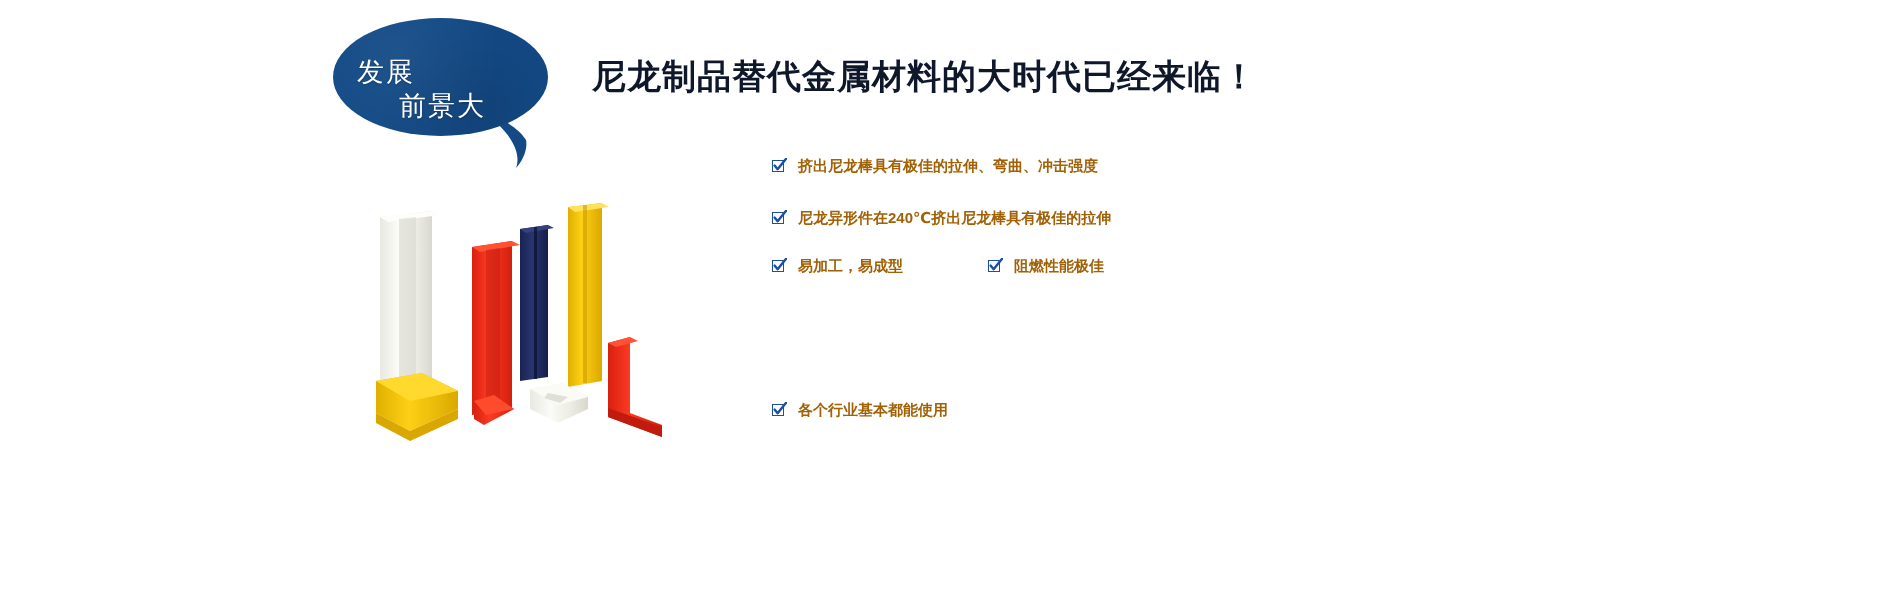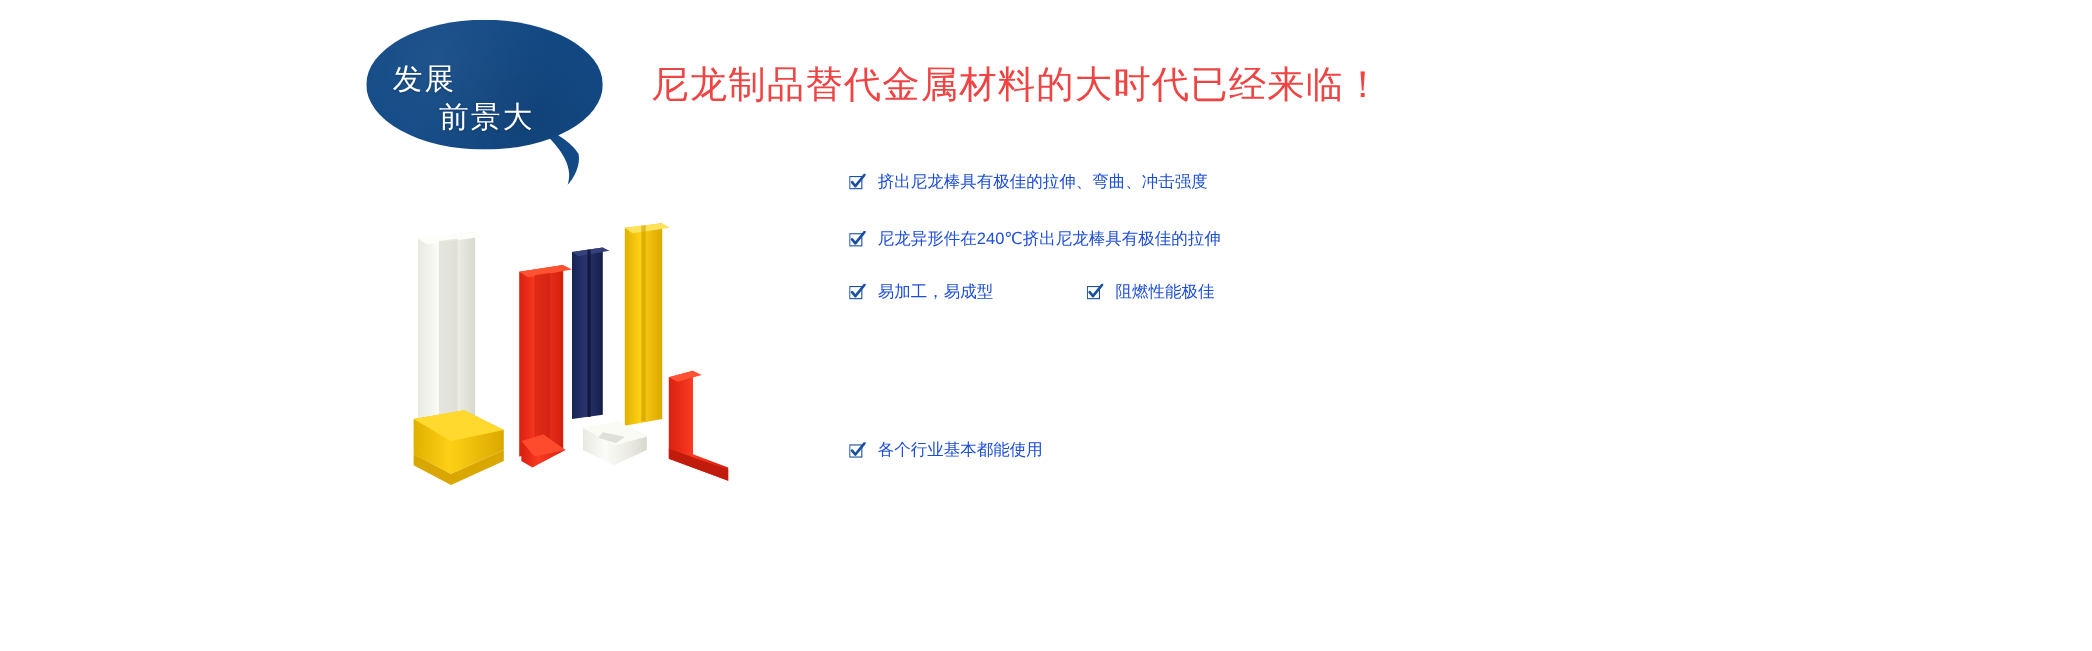--- a/index.html
+++ b/index.html
@@ -40,22 +40,22 @@
     white-space:nowrap;
     text-shadow:0 1px 2px rgba(0,0,0,.25);
   }
   #bubble-line-1{left:24px;top:36px;}
   #bubble-line-2{left:66px;top:70px;}
 
   
   #headline{
     position:absolute;left:592px;top:54px;
     font-size:34px;
-    font-weight:400;
-    color:#ef4444;
+    font-weight:700;
+    color:#0f172a;
     letter-spacing:1px;
     white-space:nowrap;
   }
 
   
   #product{
     position:absolute;left:362px;top:195px;width:330px;height:260px;
   }
   #product svg{display:block;}
 
@@ -70,24 +70,25 @@
     position:absolute;top:0;display:flex;align-items:center;
   }
   .feat.col1{left:0px;}
   .feat.col2{left:192px;padding-left:24px;}
   .chk{
     width:15px;height:15px;flex:0 0 15px;position:relative;margin-right:11px;
   }
   .chk svg{display:block;}
   .feat-text{
     font-size:15px;
-    color:#1d4ed8;
+    color:#a16207;
     white-space:nowrap;
     line-height:15px;
     font-family:"Liberation Sans","DejaVu Sans",sans-serif;
+    font-weight:bold;
   }
   .r0{top:0px;}   .r1{top:52px;}  .r2{top:100px;}
   .r3{top:148px;} .r4{top:196px;} .r5{top:244px;}
 </style>
 </head>
 <body>
 
 <div id="banner">
 
   <div id="bubble-wrap">

